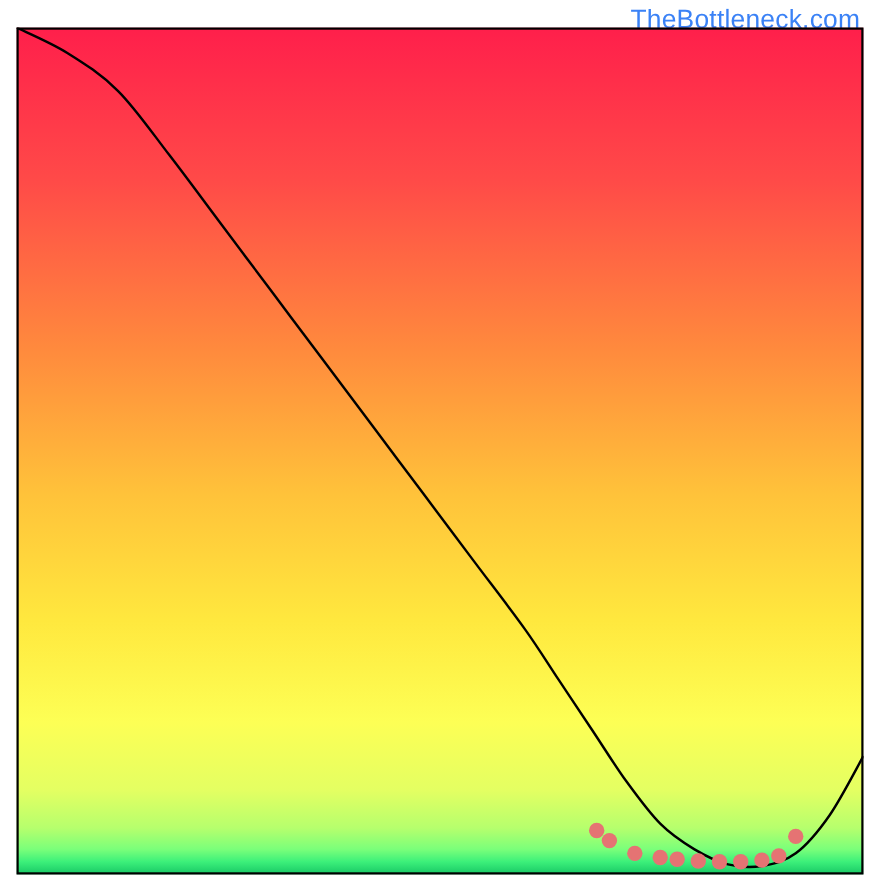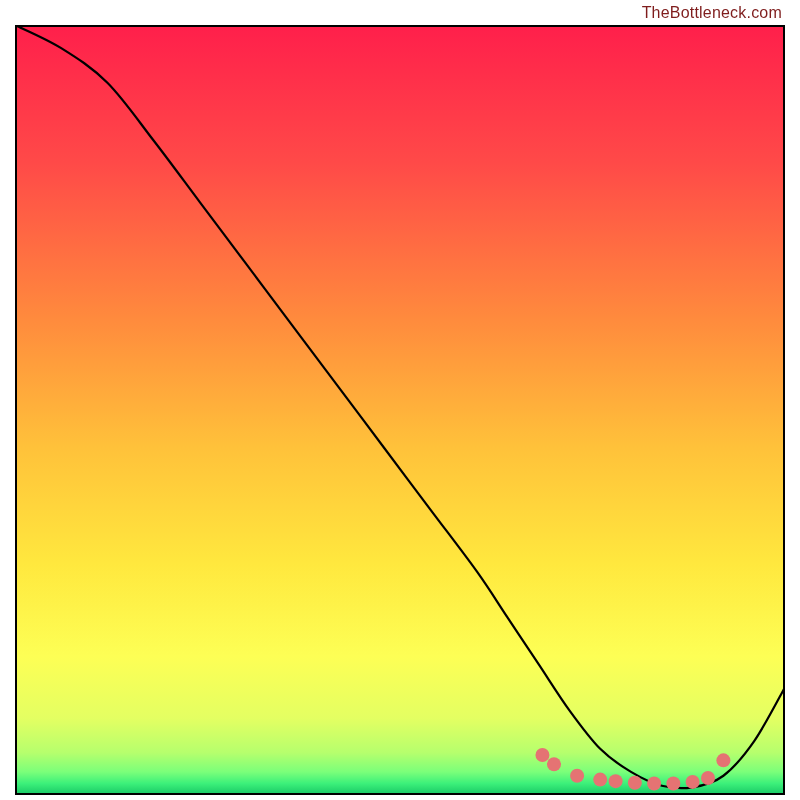--- a/index.html
+++ b/index.html
@@ -30,23 +30,23 @@
     position: absolute;
     inset: 0;
     border: 2px solid #000;
     box-sizing: border-box;
     pointer-events: none;
   }
   .watermark {
     position: absolute;
     top: 4px;
     right: 18px;
-    font-size: 16px;
+    font-size: 24px;
     font-weight: 500;
-    color: #7f1d1d;
+    color: #3b82f6;
     letter-spacing: 0.2px;
   }
   svg { display: block; }
 </style>
 </head>
 <body>
 
 <div class="stage">
 
   <div class="watermark">TheBottleneck.com</div>

